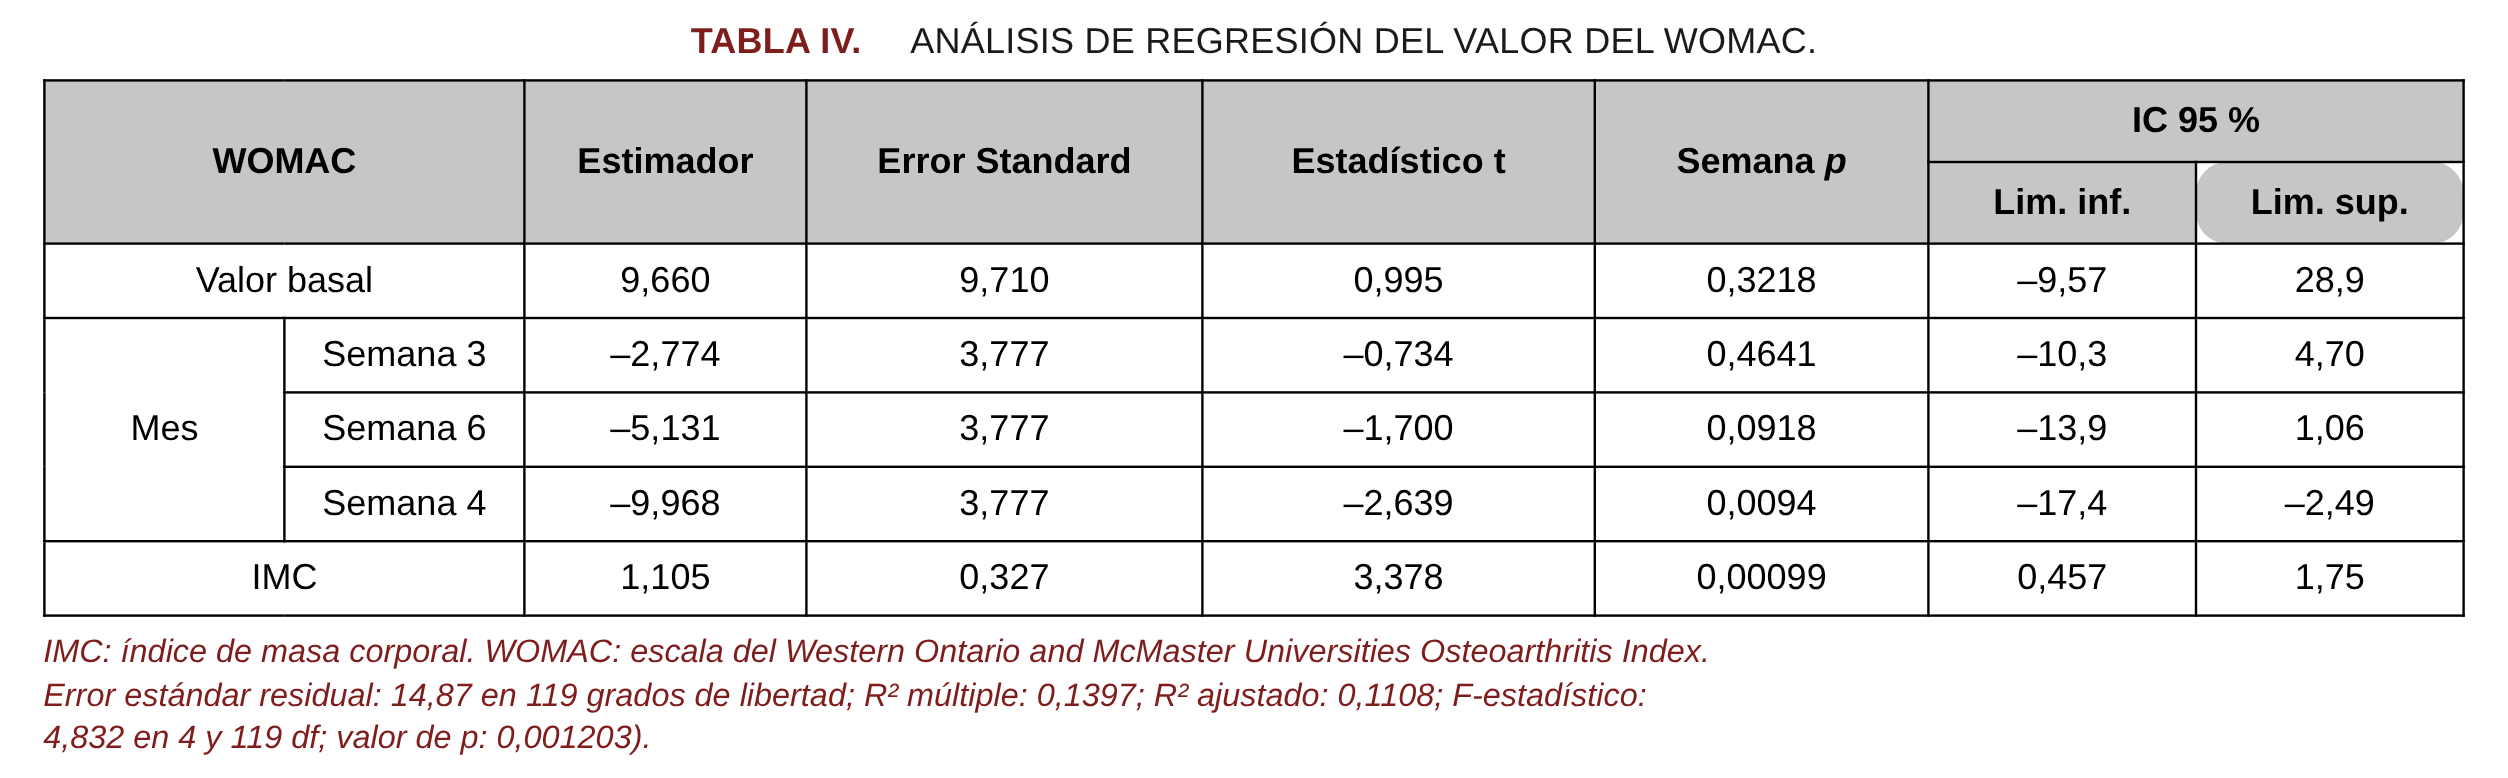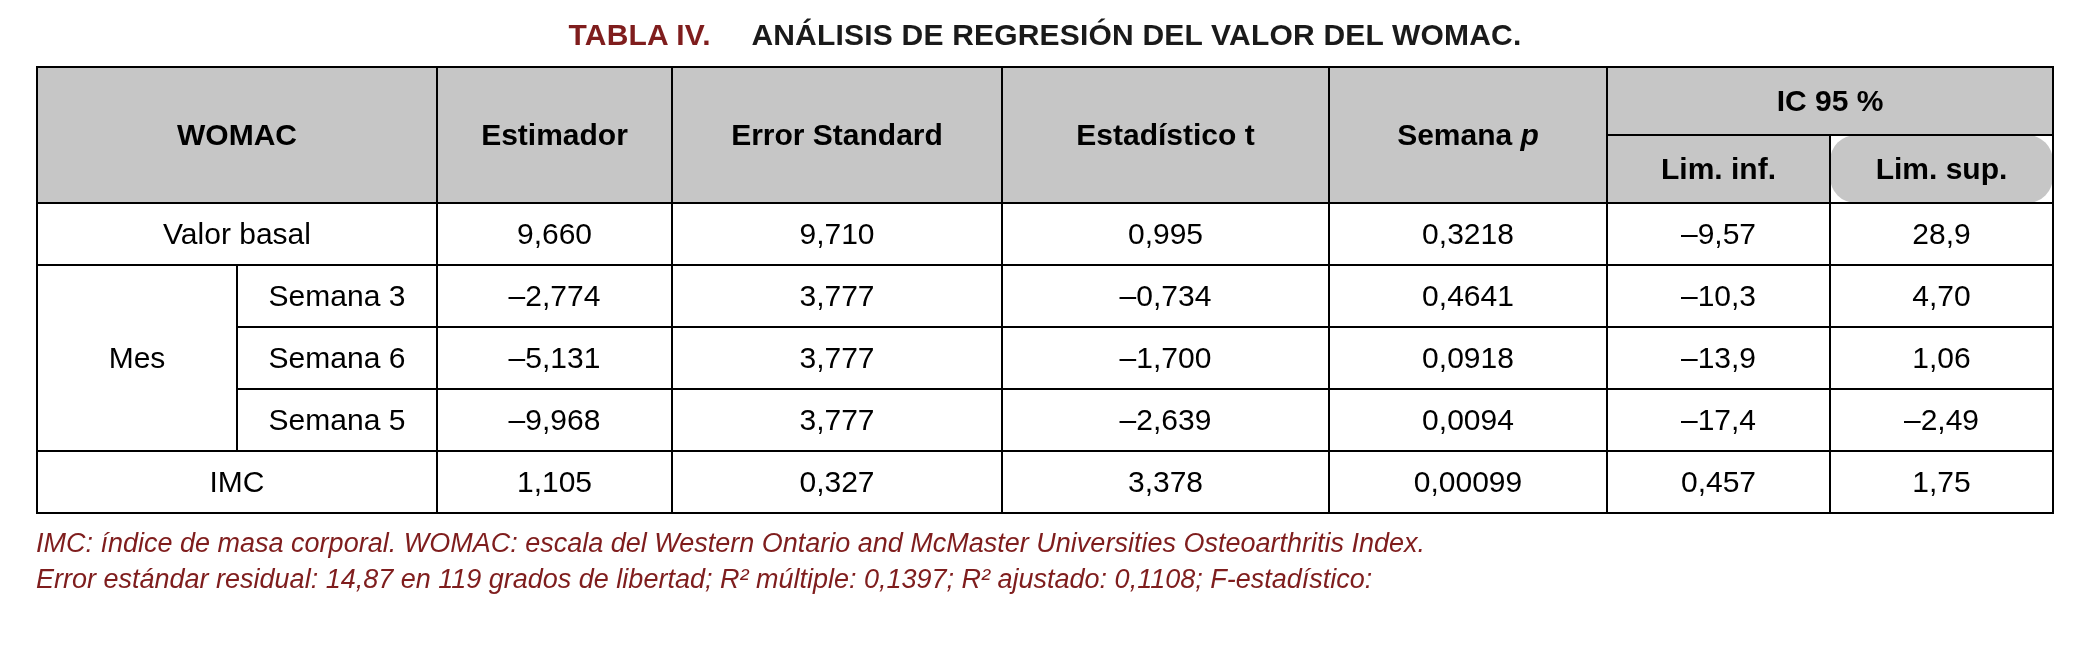--- a/index.html
+++ b/index.html
@@ -23,21 +23,21 @@
     font-size: 30px;
     letter-spacing: 0.2px;
     margin: 0 0 14px 0;
     white-space: nowrap;
   }
   .caption .caption-label {
     font-weight: bold;
     color: #7f1d1d;
   }
   .caption .caption-text {
-    font-weight: bold;
+    font-weight: normal;
     color: #1a1a1a;
     margin-left: 32px;
   }
 
   table.womac {
     border-collapse: collapse;
     width: 2018px;
     margin: 0 auto;
     table-layout: fixed;
     background: #ffffff;
@@ -140,21 +140,21 @@
       <tr>
         <td class="rowlabel-sub">Semana 6</td>
         <td>–5,131</td>
         <td>3,777</td>
         <td>–1,700</td>
         <td>0,0918</td>
         <td>–13,9</td>
         <td>1,06</td>
       </tr>
       <tr>
-        <td class="rowlabel-sub">Semana 5</td>
+        <td class="rowlabel-sub">Semana 4</td>
         <td>–9,968</td>
         <td>3,777</td>
         <td>–2,639</td>
         <td>0,0094</td>
         <td>–17,4</td>
         <td>–2,49</td>
       </tr>
       <tr>
         <td class="span-label" colspan="2">IMC</td>
         <td>1,105</td>
@@ -163,15 +163,16 @@
         <td>0,00099</td>
         <td>0,457</td>
         <td>1,75</td>
       </tr>
     </tbody>
   </table>
 
   <div class="footnote">
     <div>IMC: índice de masa corporal. WOMAC: escala del Western Ontario and McMaster Universities Osteoarthritis Index.</div>
     <div>Error estándar residual: 14,87 en 119 grados de libertad; R² múltiple: 0,1397; R² ajustado: 0,1108; F-estadístico:</div>
+    <div>4,832 en 4 y 119 df; valor de p: 0,001203).</div>
   </div>
 
 </div>
 
 </body></html>

